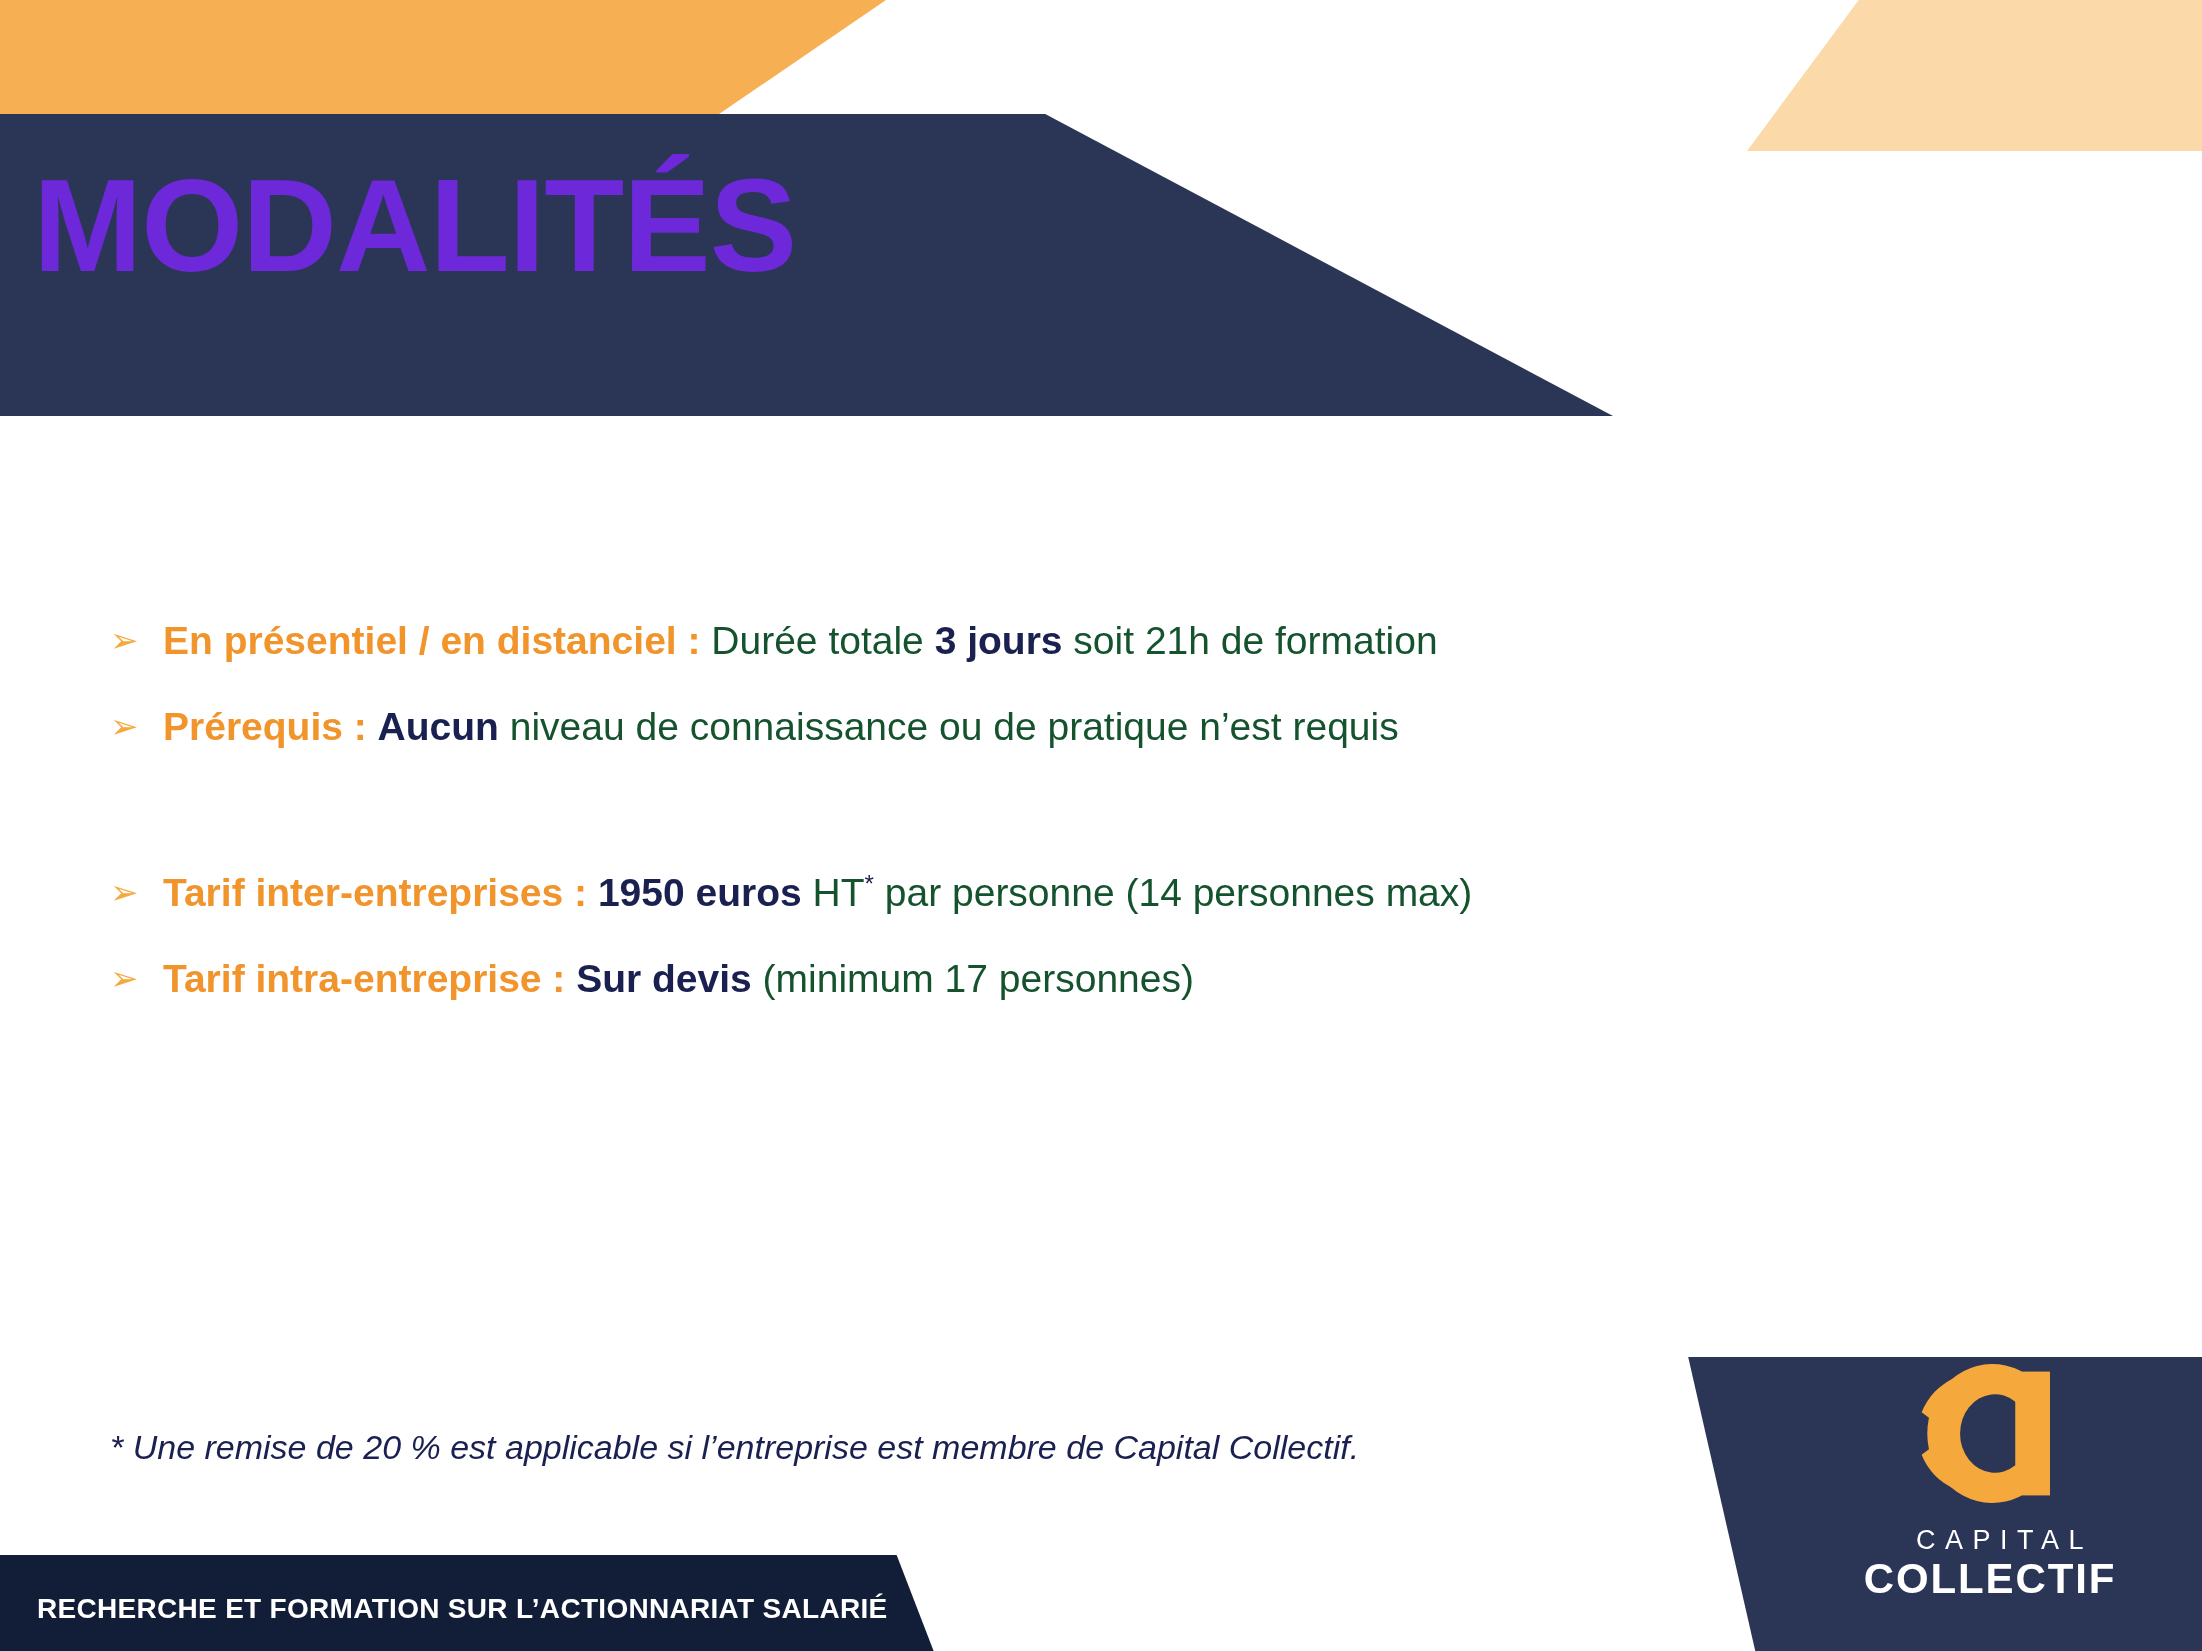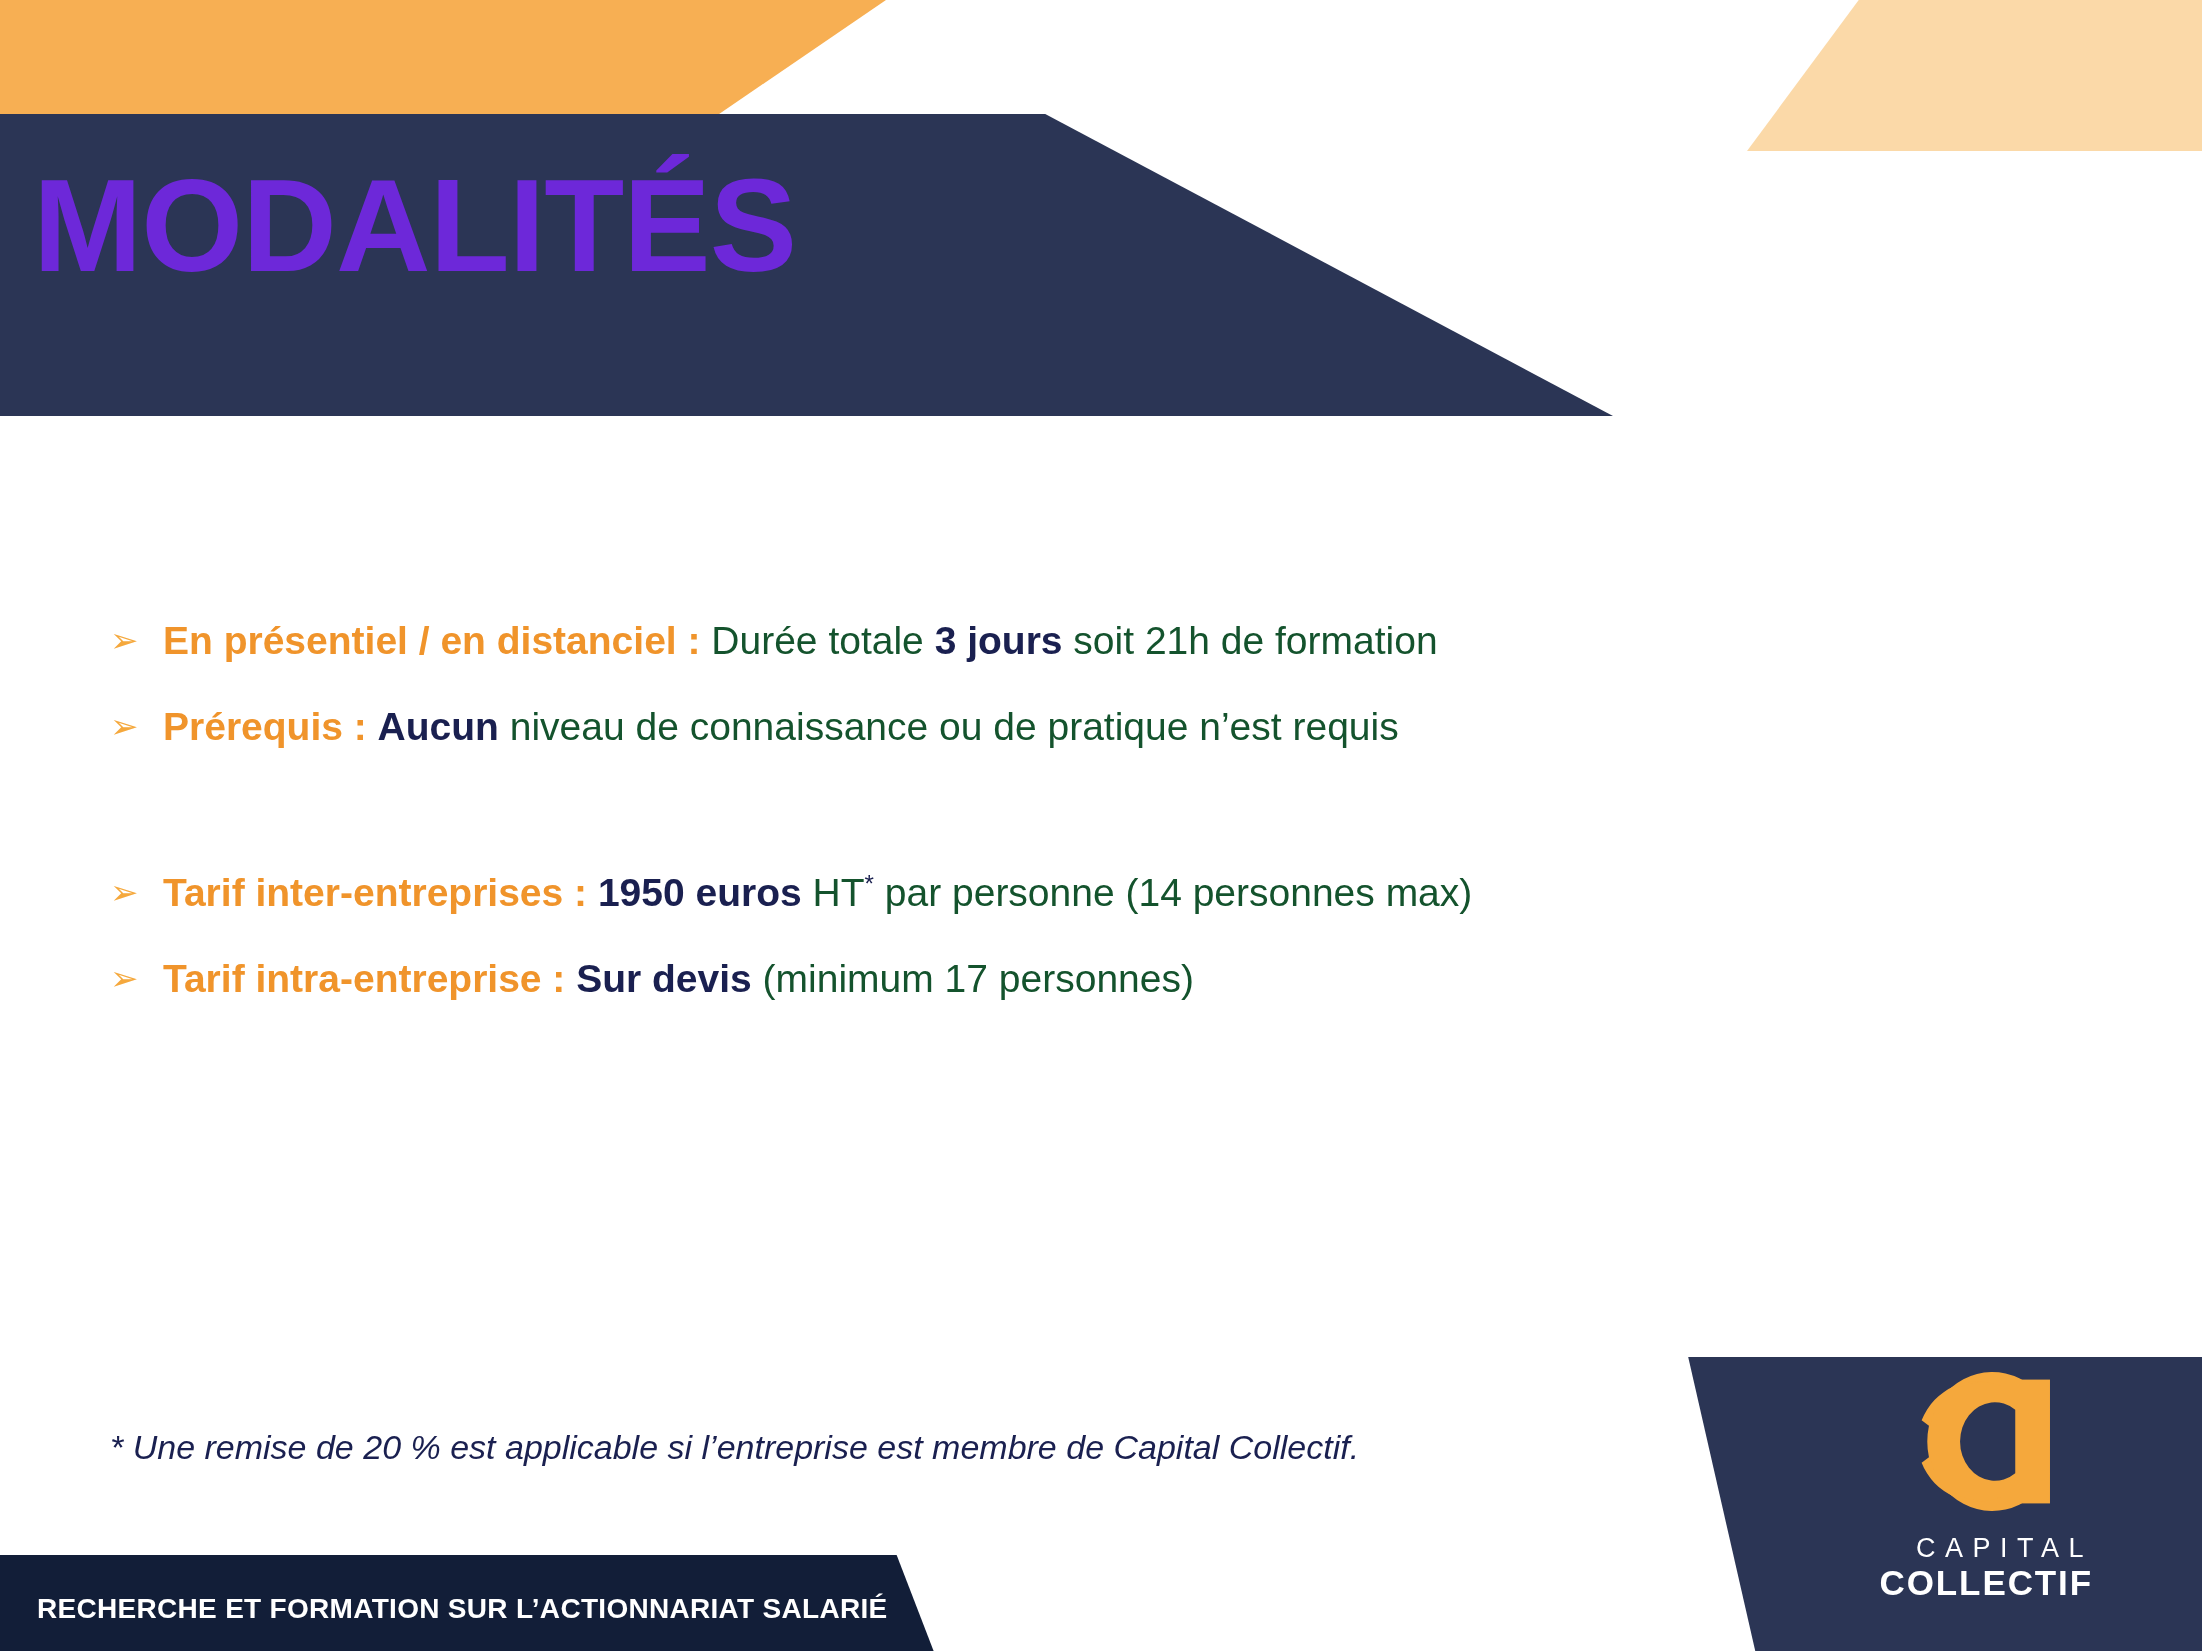--- a/index.html
+++ b/index.html
@@ -173,21 +173,21 @@
   }
   .logo-word-top {
     color: #ffffff;
     font-size: 27px;
     letter-spacing: 9.5px;
     line-height: 1.12;
     text-indent: 9.5px;
   }
   .logo-word-bottom {
     color: #ffffff;
-    font-size: 35px;
+    font-size: 42px;
     font-weight: bold;
     letter-spacing: 1.9px;
     line-height: 1.12;
     text-indent: 1.7px;
   }
 </style>
 </head>
 <body>
 
 <div id="slide">

